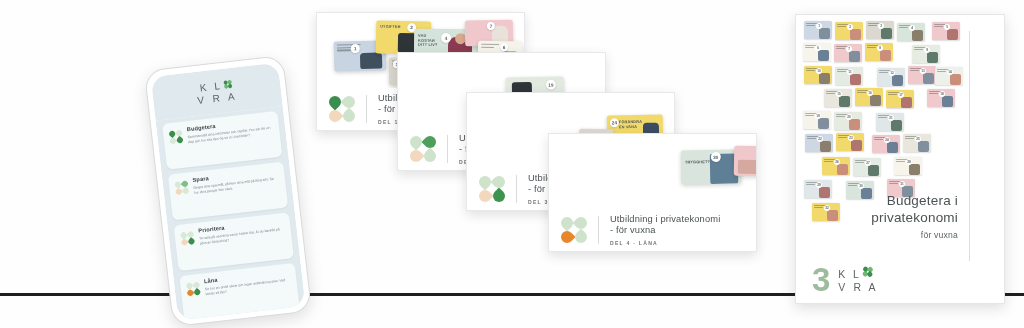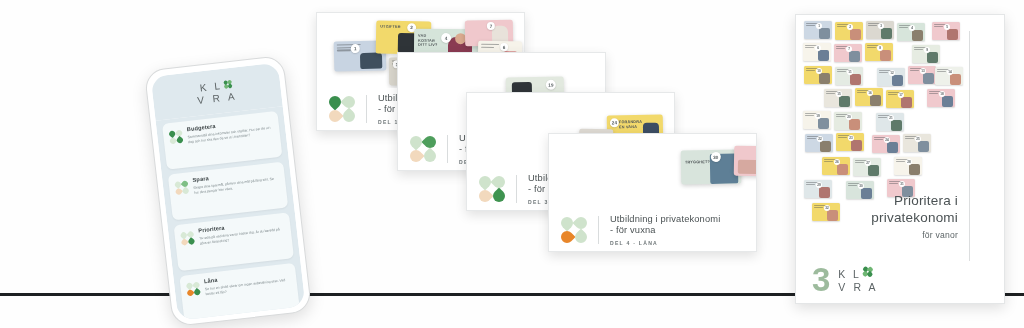--- a/index.html
+++ b/index.html
@@ -522,23 +522,23 @@
           <div class="bl">
             <u style="width:100%"></u>
             <u style="width:70%"></u>
           </div>
           <div class="bo" style="right: 2px; bottom: 0px; width: 11px; height: 11px; background: rgb(201, 143, 122);"></div>
           <div class="bb" style="left: 12px; top: 1.5px;">32</div>
         </div>
       </div>
     <div class="bk-rule"></div>
     <div class="bk-title">
-      <div class="bt1"><span>Prioritera i</span><br>
+      <div class="bt1"><span>Budgetera i</span><br>
         <span>privatekonomi</span></div>
-      <div class="bt2">för vanor</div>
+      <div class="bt2">för vuxna</div>
     </div>
     <div class="bk-bottom">
       <div class="bk-num">3</div>
       <div class="bk-logo">
         <div class="lg-row">
             <span>K L</span>
           <span class="clover bk-clover">
             <i class="p1" style="background:#3a8f4e"></i>
               <i class="p2" style="background:#6fb673"></i>
             <i class="p3" style="background:#6fb673"></i>

